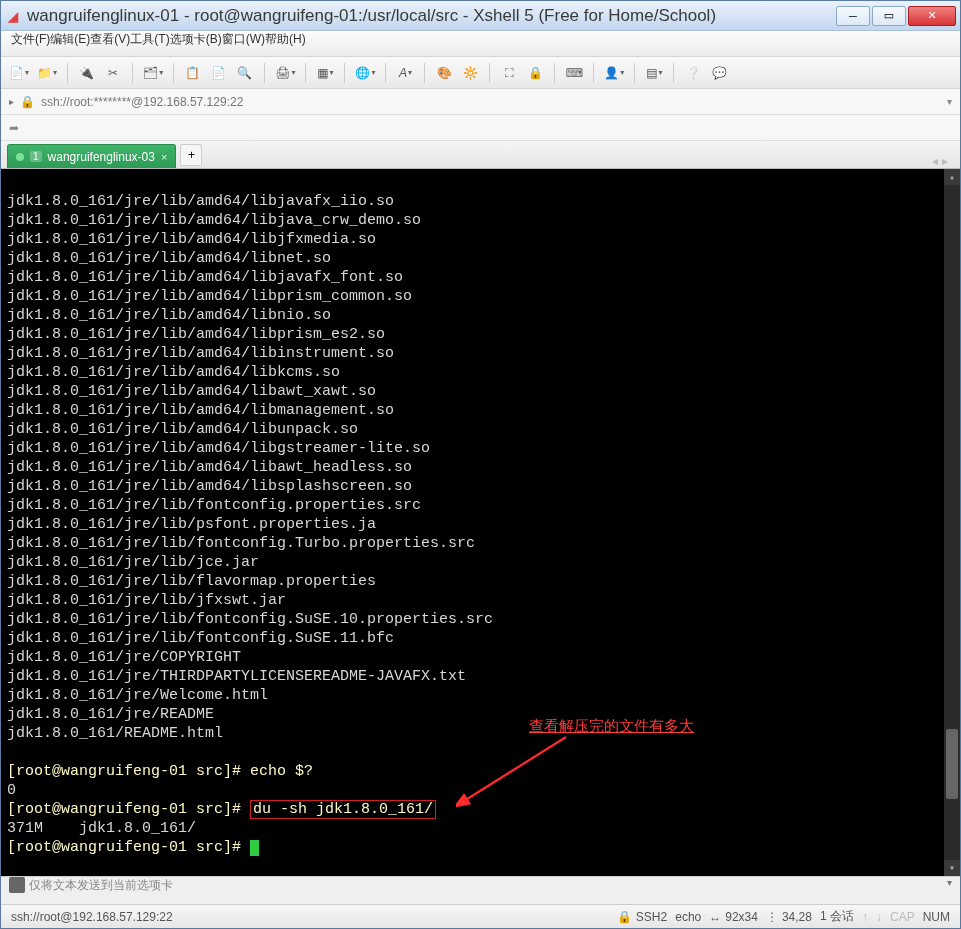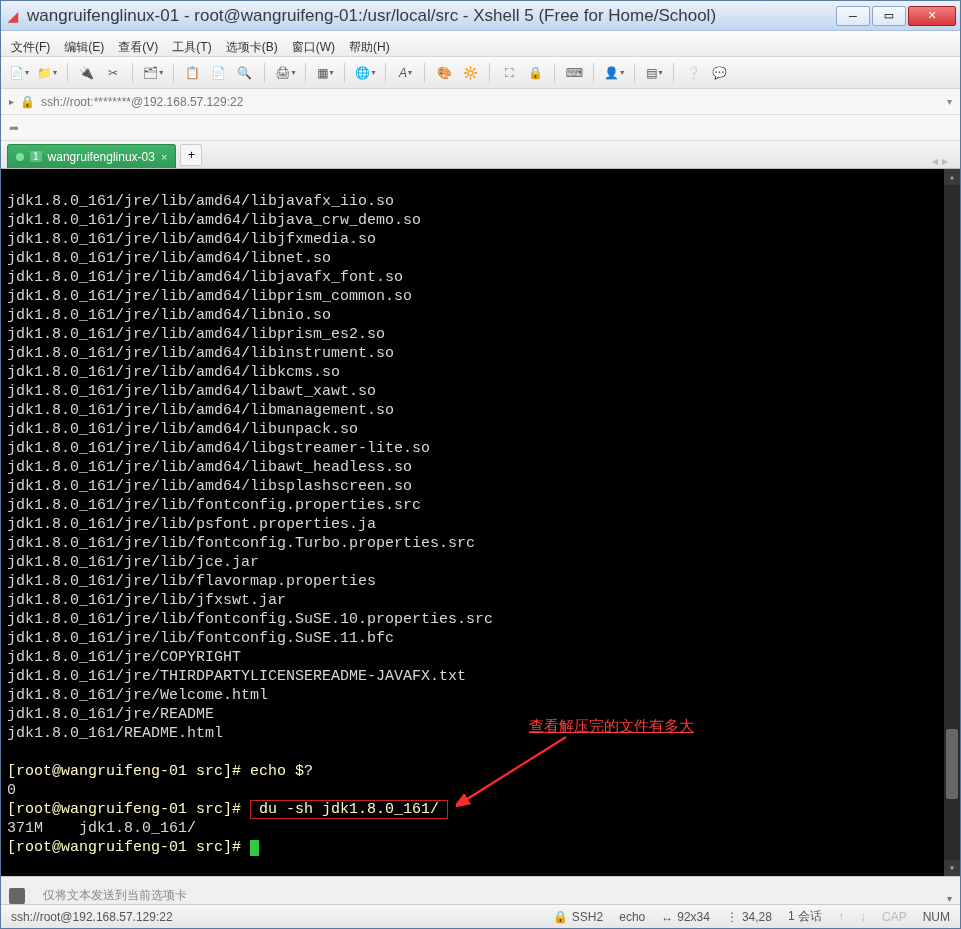--- a/index.html
+++ b/index.html
@@ -6,21 +6,21 @@
 body { font-family: "Microsoft YaHei", Tahoma, Arial, sans-serif; font-size: 12px; background: #f0f0f0; width: 961px; height: 929px; overflow: hidden; }
 
 .window { width: 961px; height: 929px; display: flex; flex-direction: column; background: #fff; border: 1px solid #5a7aa0; }
 .titlebar { height: 30px; background: linear-gradient(to bottom, #eaf2fb 0%, #d6e4f5 50%, #c2d6ef 100%); display: flex; align-items: center; padding: 0 4px; border-bottom: 1px solid #a8c0dc; }
 .titlebar .app-icon { width: 16px; height: 16px; margin-right: 6px; display: inline-flex; align-items: center; justify-content: center; color: #d44; font-size: 14px; }
 .titlebar .title { flex: 1; color: #3a3a3a; font-size: 17px; }
 .win-btns { display: flex; gap: 0; }
 .win-btn { width: 34px; height: 20px; display: flex; align-items: center; justify-content: center; font-size: 11px; border: 1px solid #8aa8c8; background: linear-gradient(#f6faff,#dde9f7); border-radius: 2px; margin-left: 2px; cursor: pointer; }
 .win-btn.close { background: linear-gradient(#f08080,#d93636); border-color: #a02020; color: #fff; width: 48px; }
 
-.menubar { height: 26px; background: linear-gradient(#fcfcfc,#ececec); border-bottom: 1px solid #d6d6d6; display: flex; align-items: flex-end; padding: 0 10px; gap: 14px; }
+.menubar { height: 26px; background: linear-gradient(#fcfcfc,#ececec); border-bottom: 1px solid #d6d6d6; display: flex; align-items: flex-start; padding: 0 10px; }
 .menubar span { color: #333; cursor: pointer; }
 
 .toolbar { height: 32px; background: linear-gradient(#fafafa,#e9e9e9); border-bottom: 1px solid #d6d6d6; display: flex; align-items: center; padding: 0 6px; gap: 4px; color: #555; }
 .toolbar .tbtn { height: 24px; min-width: 22px; display: inline-flex; align-items: center; justify-content: center; padding: 0 2px; border-radius: 2px; cursor: pointer; }
 .toolbar .sep { width: 1px; height: 20px; background: #ccc; margin: 0 4px; }
 .toolbar .dd { font-size: 8px; margin-left: 1px; color: #666; }
 
 .addrbar { height: 26px; background: #f7f7f7; border-bottom: 1px solid #ddd; display: flex; align-items: center; padding: 0 8px; gap: 6px; color: #777; }
 .addrbar .lock { color: #999; }
 .addrbar .arrow { margin-left: auto; font-size: 10px; color: #888; }
@@ -31,35 +31,35 @@
 .tab { height: 24px; background: linear-gradient(#3fb46a,#2e9a56); color: #fff; border-radius: 3px 3px 0 0; display: flex; align-items: center; padding: 0 8px; gap: 6px; font-size: 12px; border: 1px solid #2a8a4c; border-bottom: none; }
 .tab .dot { width: 8px; height: 8px; background: #7de19b; border-radius: 50%; }
 .tab .tnum { background: rgba(255,255,255,.25); padding: 0 3px; border-radius: 2px; font-size: 10px; }
 .tab .tclose { cursor: pointer; font-size: 11px; opacity: .85; }
 .newtab { width: 22px; height: 22px; margin-left: 4px; margin-bottom: 2px; background: #f6f6f6; border: 1px solid #ccc; border-radius: 2px; display: flex; align-items: center; justify-content: center; cursor: pointer; }
 .tabstrip .spacer { flex: 1; }
 .tabstrip .navarrows { color: #bbb; display: flex; gap: 4px; align-items: center; margin-right: 6px; }
 
 .terminal { flex: 1; background: #000; color: #d6d6d6; font-family: Consolas, "Courier New", monospace; font-size: 15px; line-height: 19px; padding: 4px 6px; overflow: hidden; position: relative; white-space: pre; }
 .terminal .prompt { color: #fef9c3; }
-.terminal .hlbox { border: 1px solid #cc2222; padding: 0 8px; }
+.terminal .hlbox { border: 1px solid #cc2222; padding: 0 2px; }
 .terminal .cursor { display: inline-block; width: 9px; height: 16px; background: #2ecc40; vertical-align: text-bottom; }
 .terminal .annot { position: absolute; color: #ff3b3b; font-family: "Microsoft YaHei", sans-serif; font-size: 15px; }
 .terminal svg.arrow { position: absolute; pointer-events: none; }
 .terminal .scrollbar { position: absolute; right: 0; top: 0; bottom: 0; width: 16px; background: #2b2b2b; }
 .terminal .scrollbar .thumb { position: absolute; left: 2px; right: 2px; top: 560px; height: 70px; background: #666; border-radius: 2px; }
 .terminal .scrollbar .arrow-btn { position: absolute; left: 0; right: 0; height: 16px; background: #3a3a3a; color: #aaa; display: flex; align-items: center; justify-content: center; font-size: 10px; cursor: pointer; }
 .terminal .scrollbar .arrow-up { top: 0; }
 .terminal .scrollbar .arrow-down { bottom: 0; }
 
-.sendbar { height: 28px; background: #efefef; border-top: 1px solid #ccc; display: flex; align-items: flex-end; padding: 0 8px; gap: 18px; color: #888; }
+.sendbar { height: 28px; background: #efefef; border-top: 1px solid #ccc; display: flex; align-items: flex-start; padding: 0 8px; gap: 4px; color: #888; }
 .sendbar .ic { width: 16px; height: 16px; background: #666; border-radius: 2px; }
 .sendbar .drop { margin-left: auto; font-size: 10px; color: #777; }
 
-.statusbar { height: 24px; background: linear-gradient(#f7f7f7,#e6e6e6); border-top: 1px solid #ccc; display: flex; align-items: center; padding: 0 10px; color: #555; gap: 16px; }
+.statusbar { height: 24px; background: linear-gradient(#f7f7f7,#e6e6e6); border-top: 1px solid #ccc; display: flex; align-items: center; padding: 0 10px; color: #555; gap: 8px; }
 .statusbar .left { flex: 1; }
 .statusbar .item { display: inline-flex; align-items: center; gap: 4px; }
 .statusbar .dim { color: #bbb; }
 </style>
 </head>
 <body>
 
 <div class="window">
 
   <div class="titlebar">

